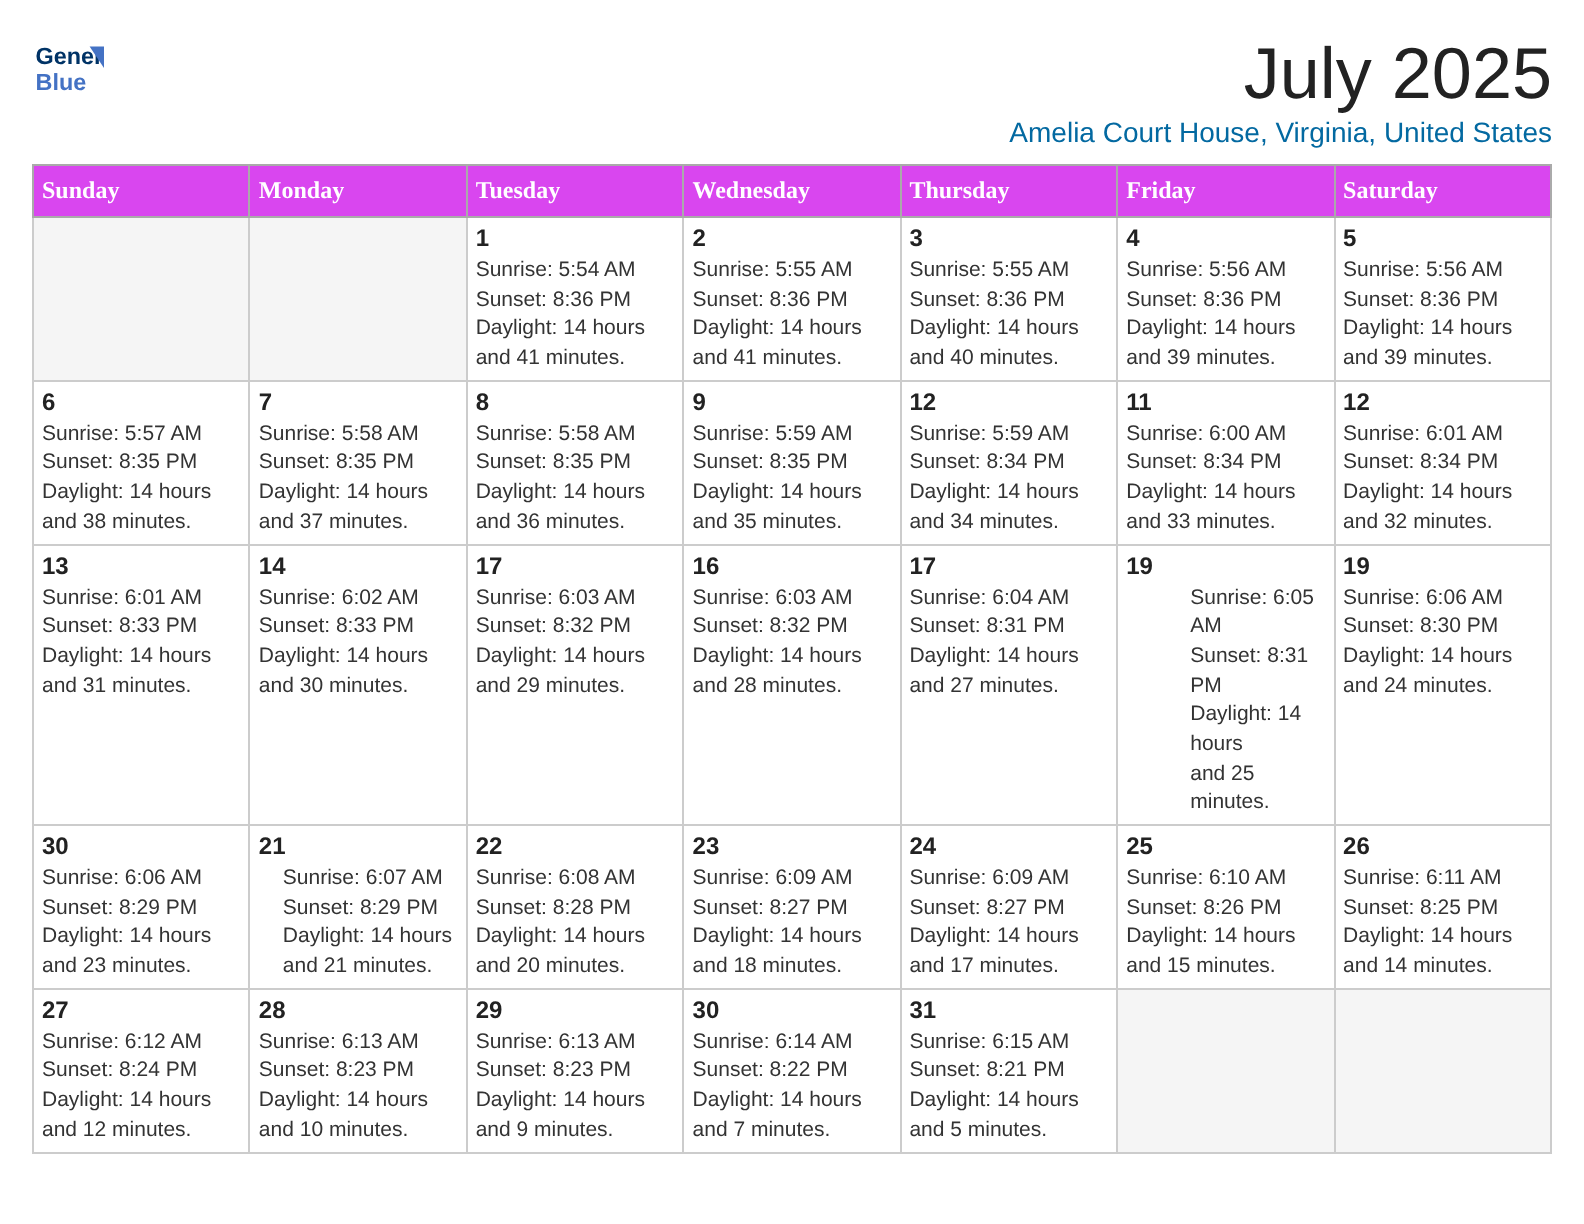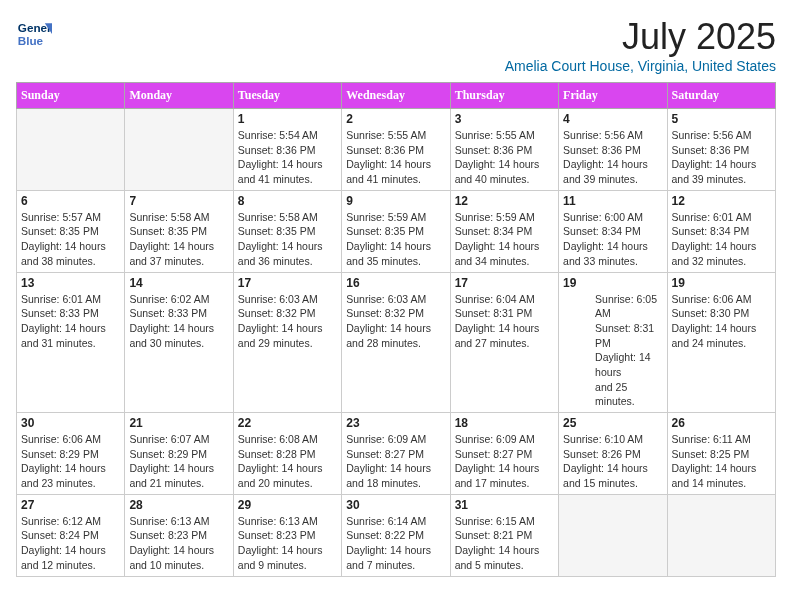--- a/index.html
+++ b/index.html
@@ -247,41 +247,41 @@
       <tr>
         <td>
           <div class="day-num">30</div>
           <div class="day-detail" style="white-space: pre-line;">Sunrise: 6:06 AM
 Sunset: 8:29 PM
 Daylight: 14 hours
 and 23 minutes.</div>
         </td>
         <td>
           <div class="day-num">21</div>
-          <div class="day-detail" style="white-space: pre-line;">Sunrise: 6:07 AM
+          <div class="day-detail" style="white-space: pre-line; margin-left: 12px;">Sunrise: 6:07 AM
 Sunset: 8:29 PM
 Daylight: 14 hours
 and 21 minutes.</div>
         </td>
         <td>
           <div class="day-num">22</div>
           <div class="day-detail" style="white-space: pre-line;">Sunrise: 6:08 AM
 Sunset: 8:28 PM
 Daylight: 14 hours
 and 20 minutes.</div>
         </td>
         <td>
           <div class="day-num">23</div>
           <div class="day-detail" style="white-space: pre-line;">Sunrise: 6:09 AM
 Sunset: 8:27 PM
 Daylight: 14 hours
 and 18 minutes.</div>
         </td>
         <td>
-          <div class="day-num">18</div>
+          <div class="day-num">24</div>
           <div class="day-detail" style="white-space: pre-line;">Sunrise: 6:09 AM
 Sunset: 8:27 PM
 Daylight: 14 hours
 and 17 minutes.</div>
         </td>
         <td>
           <div class="day-num">25</div>
           <div class="day-detail" style="white-space: pre-line;">Sunrise: 6:10 AM
 Sunset: 8:26 PM
 Daylight: 14 hours

